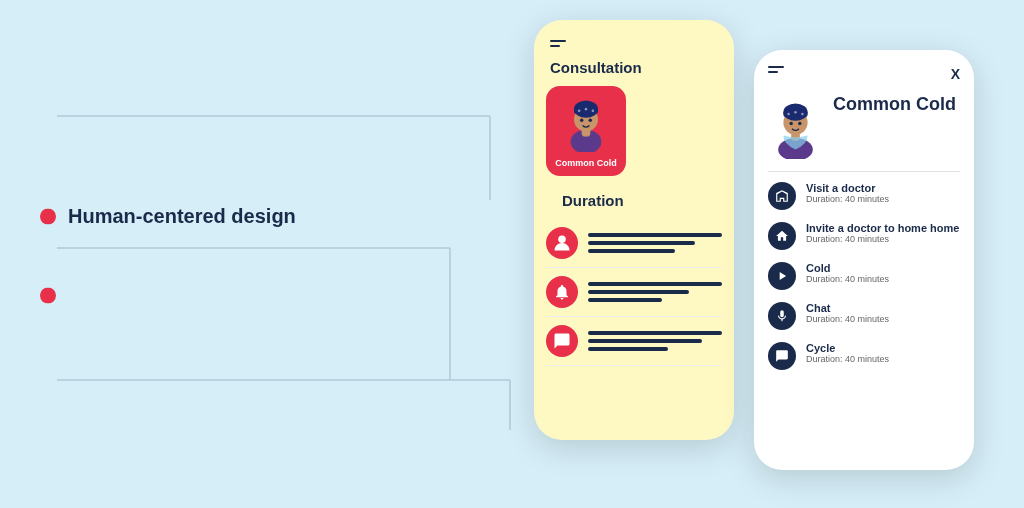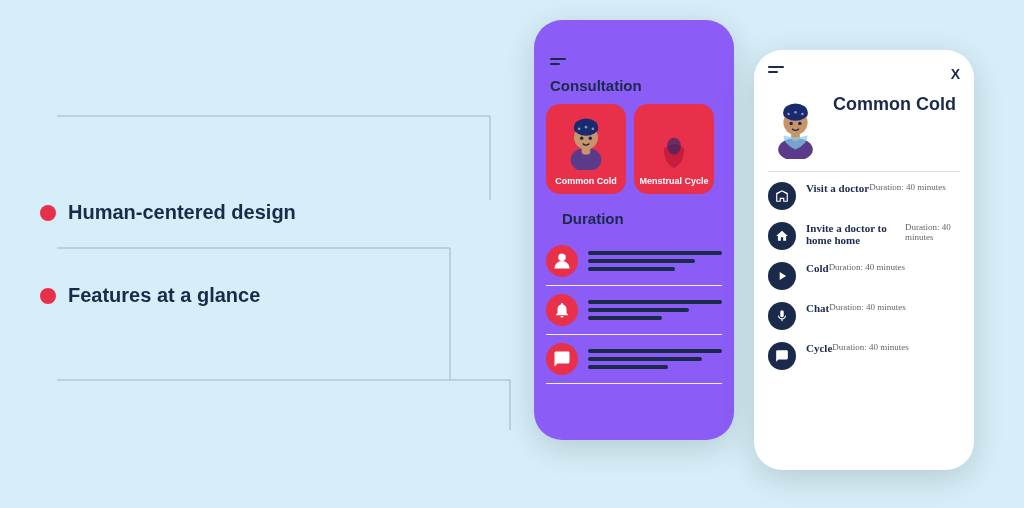--- a/index.html
+++ b/index.html
@@ -60,26 +60,26 @@
       top: 20px;
       display: flex;
       gap: 20px;
       align-items: flex-start;
     }
 
     
     .phone-main {
       width: 200px;
       height: 420px;
-      background: #8b5cf6;
+      background: #fef9c3;
       border-radius: 28px;
       box-shadow: 0 8px 32px rgba(0,0,0,0.15);
       overflow: hidden;
       position: relative;
-      padding: 30px 0 12px 0;
+      padding: 12px 0 12px 0;
     }
 
     .phone-header {
       padding: 8px 16px;
       display: flex;
       justify-content: flex-start;
     }
 
     .phone-menu-icon {
       display: flex;
@@ -280,22 +280,21 @@
     }
 
     .option-icon svg {
       width: 14px;
       height: 14px;
       fill: #fff;
     }
 
     .option-text {
       display: flex;
-      flex-direction: row;
-      font-family: Liberation Serif, serif;
+      flex-direction: column;
     }
 
     .option-name {
       font-size: 11px;
       font-weight: 600;
       color: #1a2a4a;
     }
 
     .option-duration {
       font-size: 9px;
@@ -329,21 +328,20 @@
     <line x1="510" y1="380" x2="510" y2="430" stroke="#b0c8d8" stroke-width="1.5"></line>
   </svg>
 
   <div class="features-list">
     <div class="feature-item">
       <div class="feature-dot"></div>
       <span class="feature-label">Human-centered design</span>
     </div>
     <div class="feature-item">
       <div class="feature-dot"></div>
-      <span class="feature-label">Features at a glance</span>
     </div>
   </div>
 
   <div class="phones-container">
 
     <div class="phone-main">
 
       <div class="phone-header">
         <div class="phone-menu-icon">
           <span></span>
@@ -373,31 +371,20 @@
             <circle cx="38" cy="22" r="1.5" fill="#fff" opacity="0.5"></circle>
 
             <circle cx="25" cy="33" r="2" fill="#1a2a4a"></circle>
             <circle cx="35" cy="33" r="2" fill="#1a2a4a"></circle>
 
             <path d="M26 39 Q30 43 34 39" stroke="#1a2a4a" stroke-width="1.5" fill="none"></path>
           </svg>
           <span class="condition-card-label">Common Cold</span>
         </div>
 
-        <div class="condition-card">
-          <svg class="card-avatar" viewBox="0 0 60 70">
-
-            <ellipse cx="30" cy="55" rx="18" ry="15" fill="#e8304a" opacity="0.7"></ellipse>
-
-            <path d="M18 45 Q30 35 42 45 Q42 62 30 68 Q18 62 18 45" fill="#c0183a" opacity="0.8"></path>
-
-            <ellipse cx="30" cy="42" rx="8" ry="10" fill="#1a2a6e" opacity="0.6"></ellipse>
-          </svg>
-          <span class="condition-card-label">Menstrual Cycle</span>
-        </div>
       </div>
 
       <div class="doctors-section">
         <div class="phone-section-title">Duration</div>
 
         <div class="doctor-row">
           <div class="doctor-avatar-placeholder">
             <svg width="18" height="18" viewBox="0 0 24 24" fill="white">
               <circle cx="12" cy="7" r="5"></circle>
               <path d="M2 22c0-5.5 4.5-10 10-10s10 4.5 10 10"></path>

